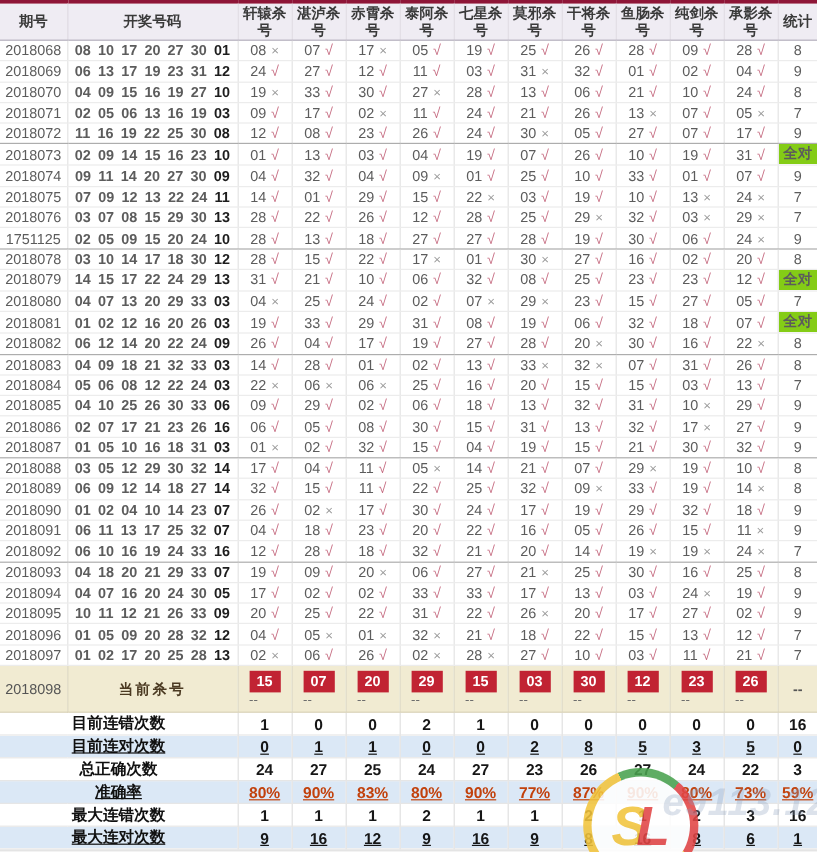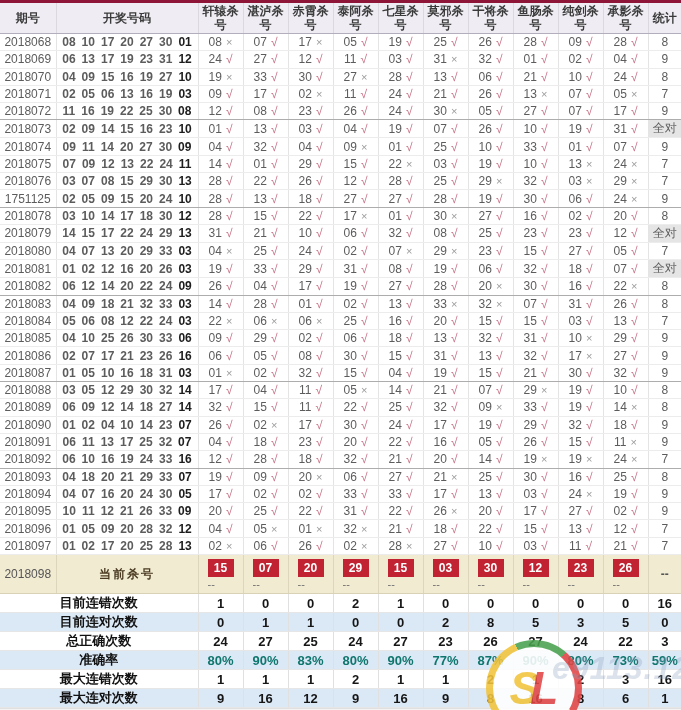--- a/index.html
+++ b/index.html
@@ -32,21 +32,21 @@
   tbody.data td:last-child{border-right:none;}
   tbody.data tr.gend td{border-bottom:1px solid #adadad;}
   .period{font-size:12.5px;color:#4d4d4d;}
   .nums{font-weight:bold;font-size:13px;color:#a52a3f;letter-spacing:0;margin-left:40px;}
   .nums .rn{margin:0 3px;}
   .nums .bn{color:#1d1d1d;margin:0 3px;}
   .kn{display:inline-block;margin-right:4px;}
   .mk-v{color:#c76f84;font-size:12px;}
   .mk-x{color:#9b9b9b;font-size:11px;}
   .stat{color:#474747;font-size:12px;}
-  td.stat-all{background:#e5e5e5;color:#ffffff;font-weight:normal;font-size:12px;margin-top:35px;}
+  td.stat-all{background:#84cc16;color:#ffffff;font-weight:bold;font-size:12px;margin-top:35px;}
 
   
   tbody.current td{
     background:#f1ebd2;height:38px;
     border-right:1px solid #ddd6bd;border-bottom:1px solid #d9d2b6;
     font-size:12px;
     margin-left:32px;
   }
   tbody.current td:last-child{border-right:none;}
   .cur-period{font-size:12.5px;color:#555;}
@@ -56,23 +56,23 @@
          font-weight:bold;font-size:12px;text-align:center;}
   .bsub{font-size:11px;color:#6d6d6d;line-height:12px;margin-top:1px;}
   .cur-stat{color:#555;font-weight:bold;}
 
   
   tbody.summary td{
     height:17px;border-bottom:1px solid #e6e6e6;border-right:1px solid #e0e0e0;
     font-size:13px;font-weight:bold;color:#161616;background:#ffffff;
   }
   tbody.summary td:last-child{border-right:none;}
-  tbody.summary tr.alt td{background:#dbe8f6;}
+  tbody.summary tr.alt td{background:#dbe8f6;text-decoration:underline;}
   tbody.summary td.slabel{font-size:13px;color:#111;}
-  tbody.summary tr.red td.sval{color:#0f766e;}
+  tbody.summary tr.red td.sval{color:#c2410c;}
 
   .footer-strip{height:14px;background:#f3f3f3;border-top:1px solid #e0e0e0;}
 
   
   .wm{position:absolute;pointer-events:none;}
   .wm-text{
     left:552px;top:650px;font-size:32px;font-weight:bold;font-style:italic;
     color:rgba(140,158,190,0.30);letter-spacing:1px;white-space:nowrap;
   }
   .wm-logo{

